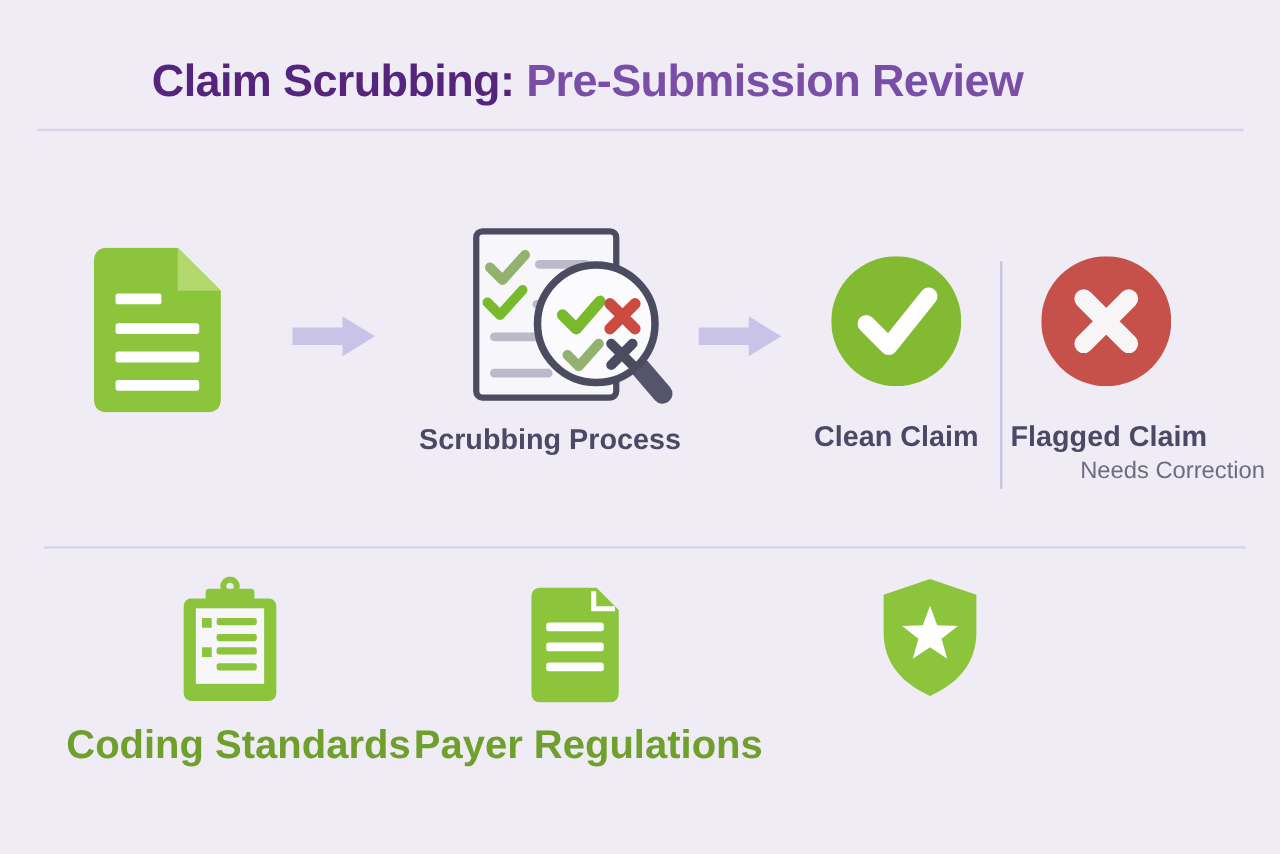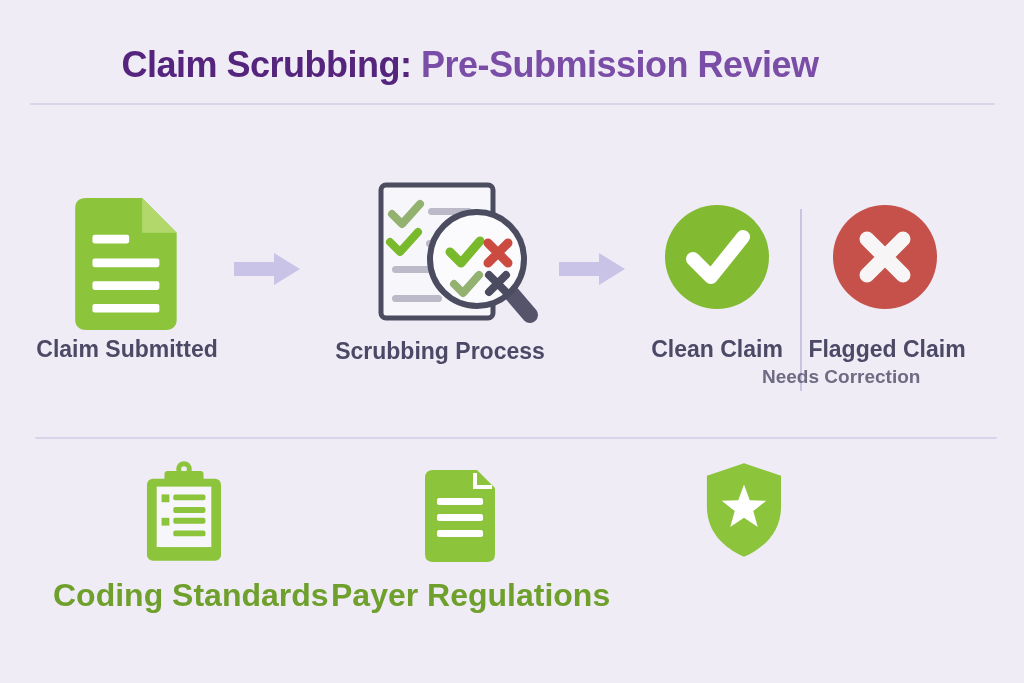--- a/index.html
+++ b/index.html
@@ -35,22 +35,22 @@
   .hdivider{position:absolute;height:2px;background:var(--divider);border-radius:1px;}
   #hr1{top:103px;left:30px;width:965px;}
   #hr2{top:437px;left:35px;width:962px;}
   .vdivider{position:absolute;left:800px;top:209px;width:2px;height:182px;background:#c9c4df;}
   .icon-abs{position:absolute;}
   .flow-label{
     position:absolute;width:250px;text-align:center;
     font-size:23px;font-weight:bold;color:var(--label-dark);white-space:nowrap;
   }
   .sub-label{
-    position:absolute;width:250px;text-align:left;
-    font-size:19px;font-weight:bold;color:var(--label-muted);white-space:nowrap;
+    position:absolute;width:250px;text-align:right;
+    font-size:19px;font-weight:normal;color:var(--label-muted);white-space:nowrap;
   }
   .crit-label{
     position:absolute;width:260px;text-align:center;
     font-size:32px;font-weight:bold;color:var(--green-label);white-space:nowrap;
   }
 </style>
 </head>
 <body>
 
 <div class="canvas">
@@ -65,21 +65,20 @@
   <div class="icon-abs" style="left:73px;top:198px;">
     <svg width="108" height="132" viewBox="0 0 100 122">
       <path d="M12 0 H64 L96 32 V112 Q96 122 86 122 H12 Q2 122 2 112 V10 Q2 0 12 0 Z" fill="var(--green-doc)"></path>
       <path d="M64 0 L96 32 H64 Z" fill="var(--green-fold)"></path>
       <rect x="18" y="34" width="34" height="8" rx="2" fill="#ffffff"></rect>
       <rect x="18" y="56" width="62" height="8" rx="2" fill="#ffffff"></rect>
       <rect x="18" y="77" width="62" height="8" rx="2" fill="#ffffff"></rect>
       <rect x="18" y="98" width="62" height="8" rx="2" fill="#ffffff"></rect>
     </svg>
   </div>
-  <div class="flow-label" style="left:2px;top:336px;">Claim Submitted</div>
 
   <div class="icon-abs" style="left:233px;top:251px;">
     <svg width="68" height="36" viewBox="0 0 66 36">
       <path d="M0 11 H40 V2 L66 18 L40 34 V25 H0 Z" fill="var(--arrow)"></path>
     </svg>
   </div>
 
   <div class="icon-abs" style="left:370px;top:182px;">
     <svg width="172" height="160" viewBox="0 0 172 160">
 

